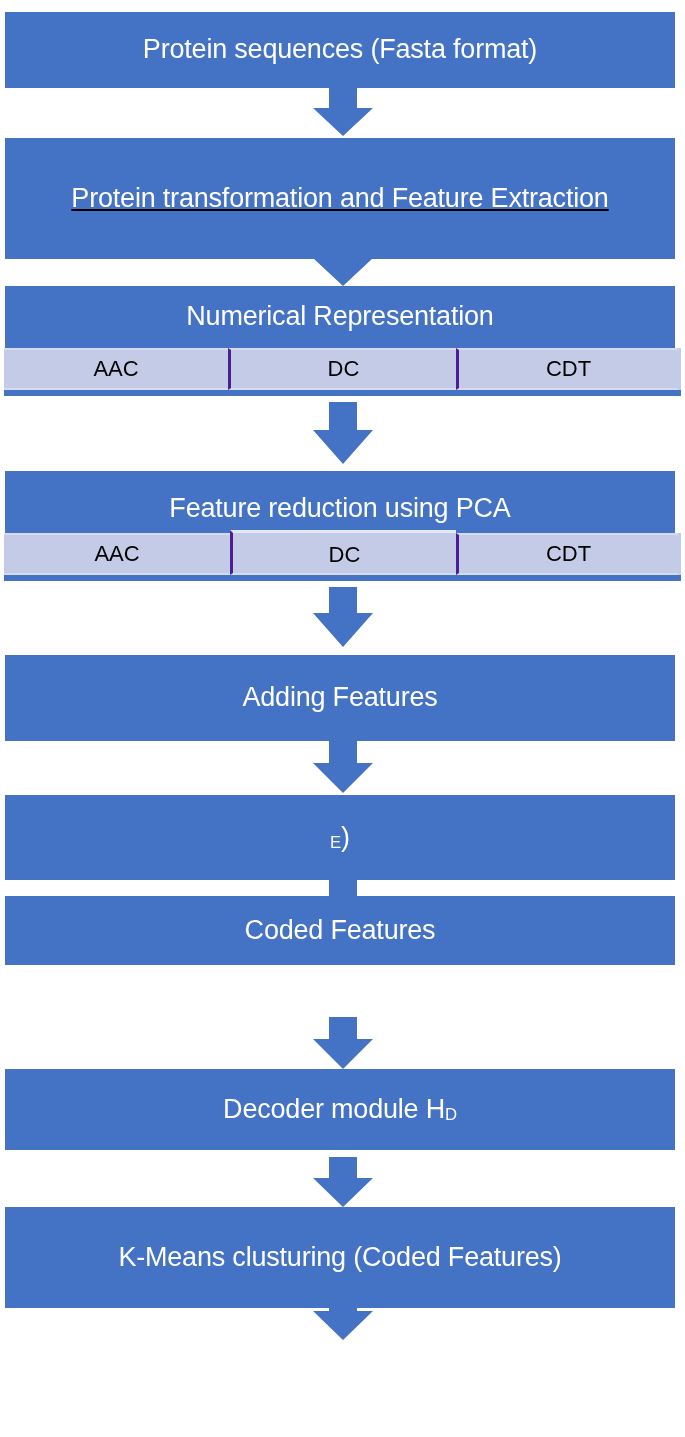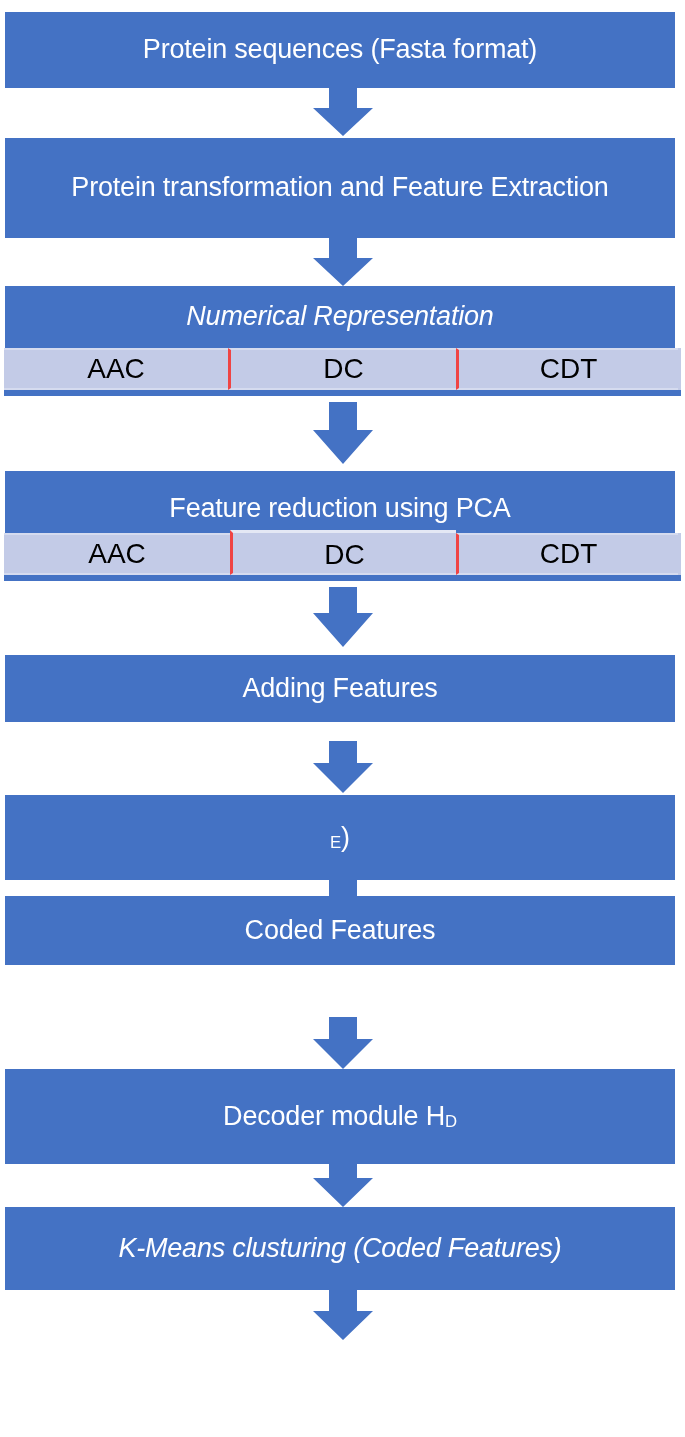--- a/index.html
+++ b/index.html
@@ -59,31 +59,31 @@
     left: 4px;
     width: 677px;
     display: flex;
     box-sizing: border-box;
     border-bottom: 6px solid #4472c4;
     background: #c3cbe7;
   }
   .subcell {
     background: #c3cbe7;
     color: #000000;
-    font-size: 28px;
+    font-size: 22px;
     display: flex;
     align-items: center;
     justify-content: center;
     box-sizing: border-box;
     height: 42px;
     border-top: 2px solid #d5dbef;
     border-bottom: 2px solid #d5dbef;
   }
   .subcell + .subcell {
-    border-left: 3px solid #ef4444;
+    border-left: 3px solid #4c1d95;
   }
   .subrow.raised .subcell:nth-child(2) {
     border-top: 3px solid #e4e8f5;
     margin-top: -3px;
     padding-top: 3px;
     height: 45px;
   }
 
   
   .arrow {
@@ -102,31 +102,31 @@
   <div class="node" style="top:12px; height:76px;">
     <div class="node-label">Protein sequences (Fasta format)</div>
   </div>
 
   <div class="arrow" style="top:88px;">
     <svg viewBox="0 0 60 48" width="60" height="48" aria-hidden="true">
       <polygon points="16,0 44,0 44,20 60,20 30,48 0,20 16,20" fill="#4472c4"></polygon>
     </svg>
   </div>
 
-  <div class="node" style="top:138px; height:100px;">
+  <div class="node" style="top:138px; height:121px;text-decoration:underline;">
     <div class="node-label">Protein transformation and Feature Extraction</div>
   </div>
 
   <div class="arrow" style="top:238px;">
     <svg viewBox="0 0 60 48" width="60" height="48" aria-hidden="true">
       <polygon points="16,0 44,0 44,20 60,20 30,48 0,20 16,20" fill="#4472c4"></polygon>
     </svg>
   </div>
 
-  <div class="node" style="top:286px; height:62px;font-style:italic;">
+  <div class="node" style="top:286px; height:62px;">
     <div class="node-label">Numerical Representation</div>
   </div>
   <div class="subrow" style="top:348px;">
     <div class="subcell" style="width:224px;">AAC</div>
     <div class="subcell" style="width:228px;">DC</div>
     <div class="subcell" style="width:222px;">CDT</div>
   </div>
 
   <div class="arrow" style="top:402px;">
     <svg viewBox="0 0 60 62" width="60" height="62" aria-hidden="true">
@@ -142,21 +142,21 @@
     <div class="subcell" style="width:226px;">DC</div>
     <div class="subcell" style="width:222px;">CDT</div>
   </div>
 
   <div class="arrow" style="top:587px;">
     <svg viewBox="0 0 60 60" width="60" height="60" aria-hidden="true">
       <polygon points="16,0 44,0 44,26 60,26 30,60 0,26 16,26" fill="#4472c4"></polygon>
     </svg>
   </div>
 
-  <div class="node" style="top:655px; height:67px;">
+  <div class="node" style="top:655px; height:86px;">
     <div class="node-label">Adding Features</div>
   </div>
 
   <div class="arrow" style="top:741px;">
     <svg viewBox="0 0 60 52" width="60" height="52" aria-hidden="true">
       <polygon points="16,0 44,0 44,22 60,22 30,52 0,22 16,22" fill="#4472c4"></polygon>
     </svg>
   </div>
 
   <div class="node" style="top:795px; height:85px;">
@@ -175,35 +175,35 @@
   <div class="node" style="top:896px; height:69px;">
     <div class="node-label">Coded Features</div>
   </div>
 
   <div class="arrow" style="top:1017px;">
     <svg viewBox="0 0 60 52" width="60" height="52" aria-hidden="true">
       <polygon points="16,0 44,0 44,22 60,22 30,52 0,22 16,22" fill="#4472c4"></polygon>
     </svg>
   </div>
 
-  <div class="node" style="top:1069px; height:95px;">
+  <div class="node" style="top:1069px; height:81px;">
     <div class="node-label">
       <span>Decoder module H</span>
         <sub>D</sub>
         <span></span>
     </div>
   </div>
 
   <div class="arrow" style="top:1157px;">
     <svg viewBox="0 0 60 50" width="60" height="50" aria-hidden="true">
       <polygon points="16,0 44,0 44,21 60,21 30,50 0,21 16,21" fill="#4472c4"></polygon>
     </svg>
   </div>
 
-  <div class="node" style="top:1207px; height:83px;font-style:italic;">
+  <div class="node" style="top:1207px; height:101px;">
     <div class="node-label">K-Means clusturing (Coded Features)</div>
   </div>
 
   <div class="arrow" style="top:1290px;">
     <svg viewBox="0 0 60 50" width="60" height="50" aria-hidden="true">
       <polygon points="16,0 44,0 44,21 60,21 30,50 0,21 16,21" fill="#4472c4"></polygon>
     </svg>
   </div>
 
 

